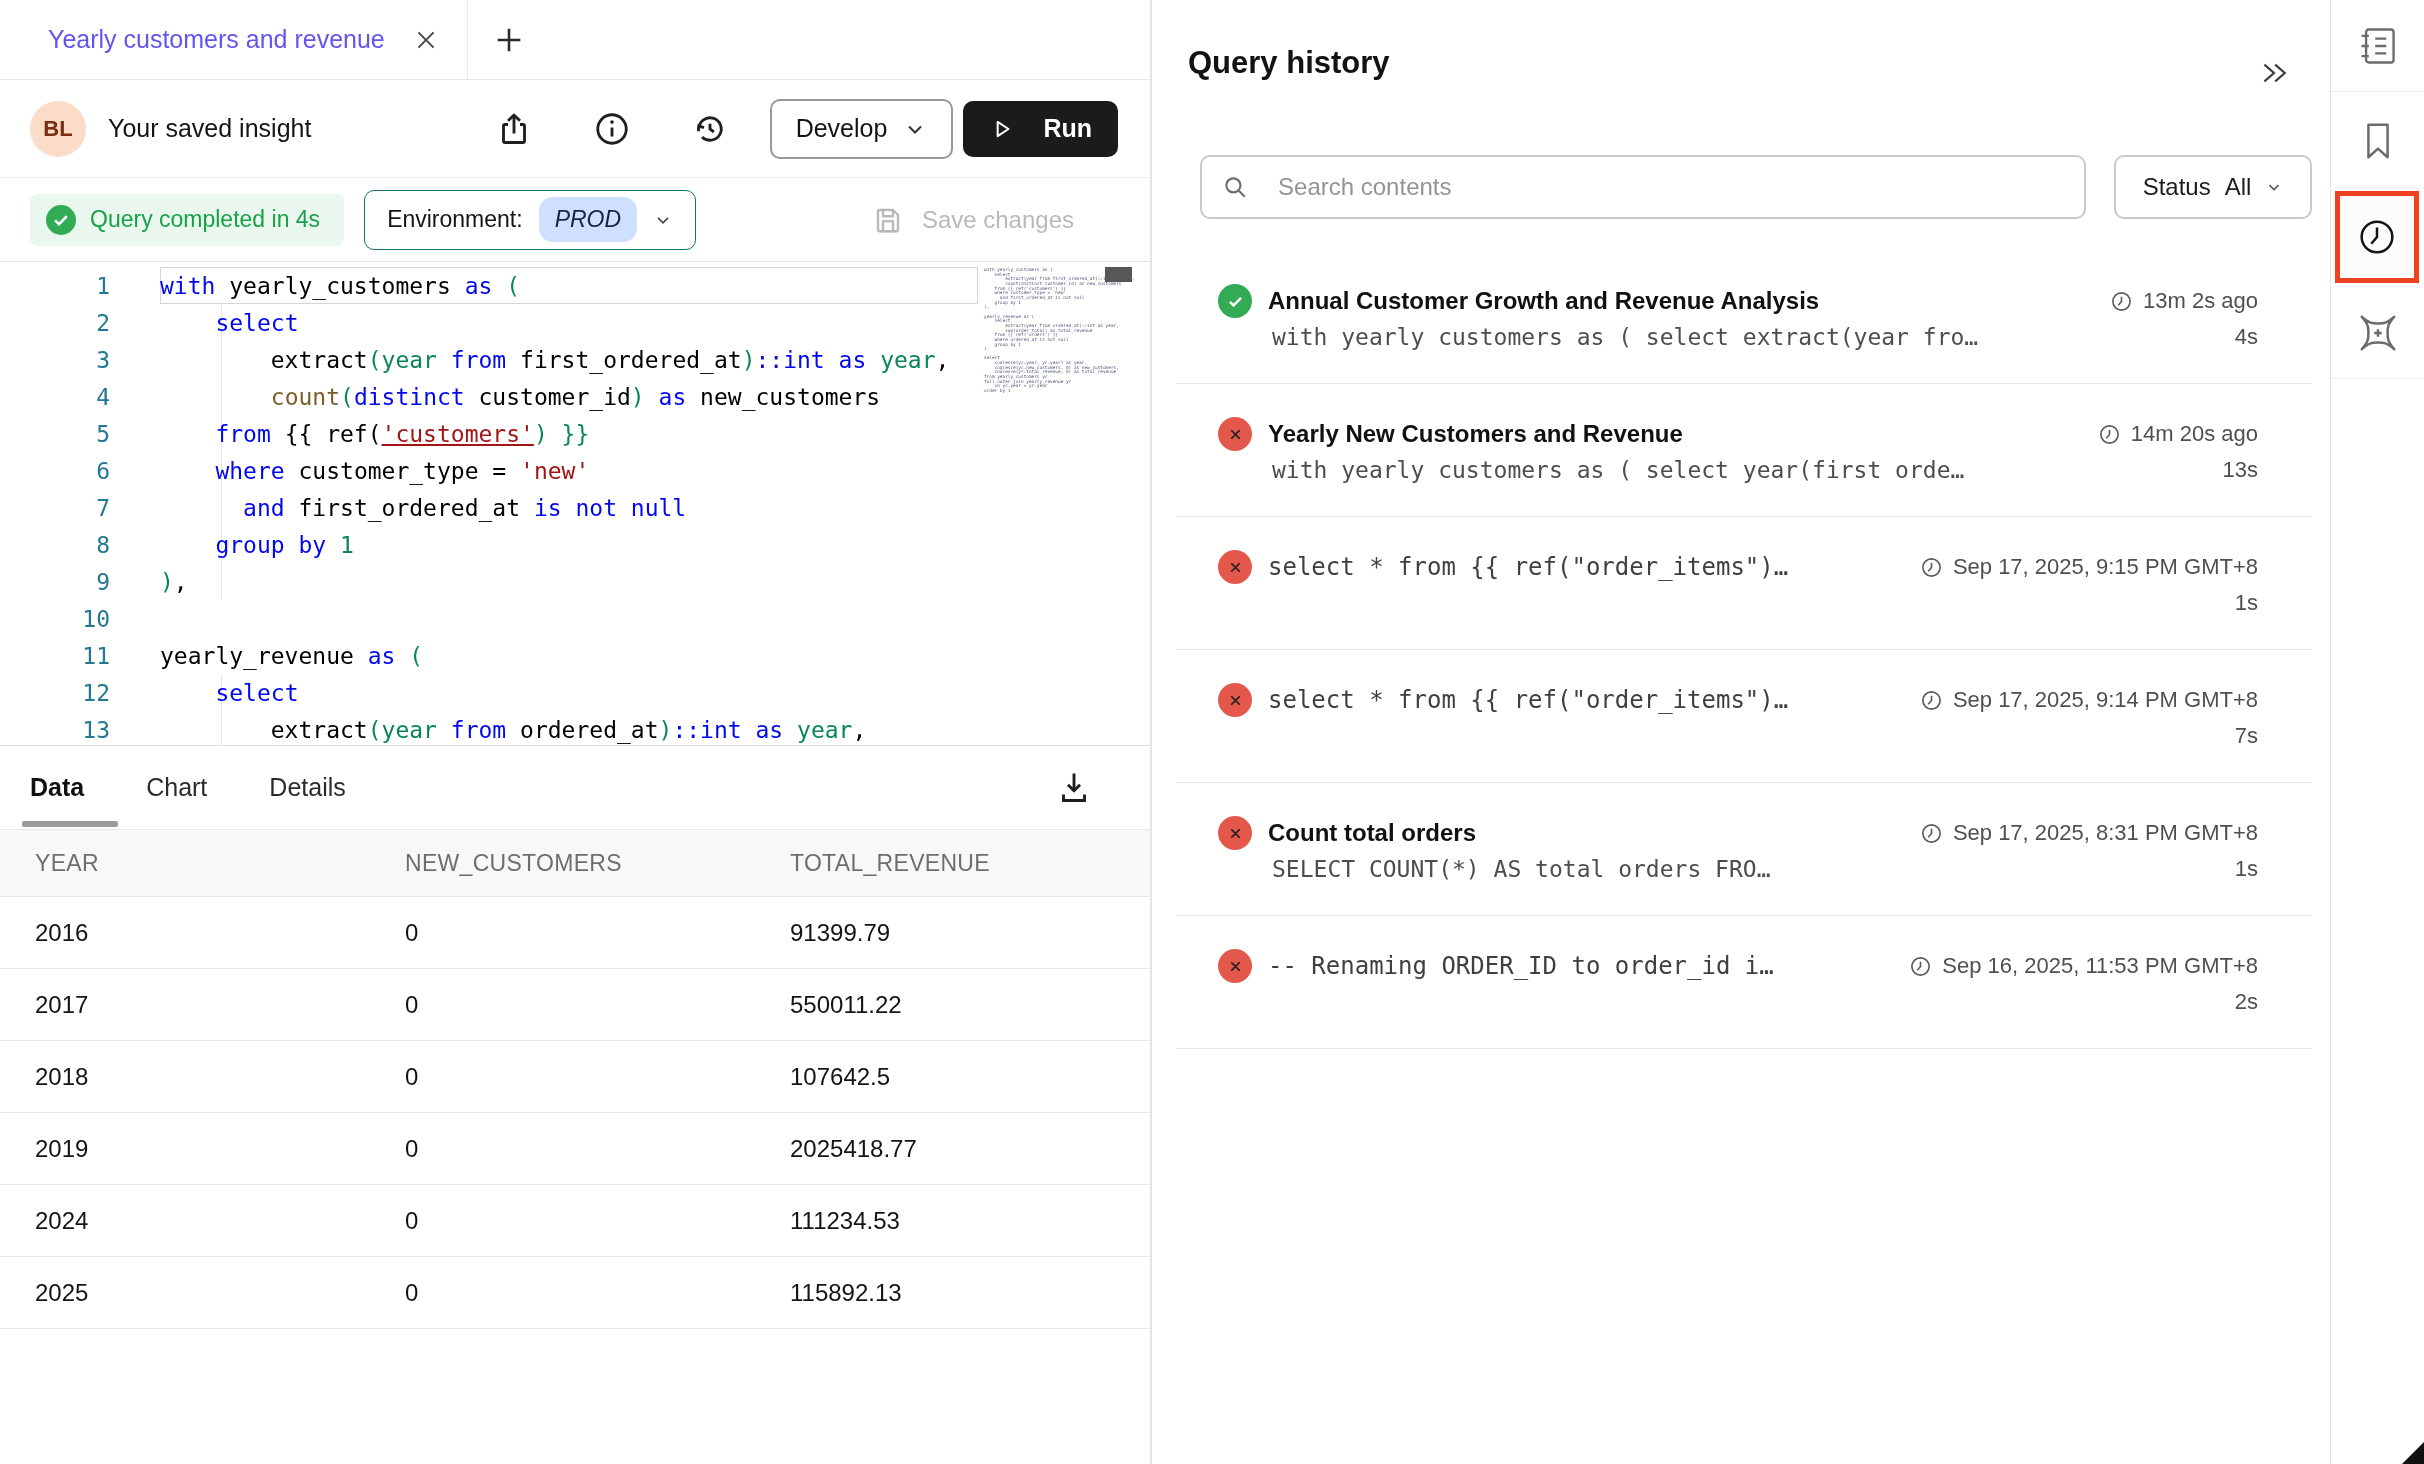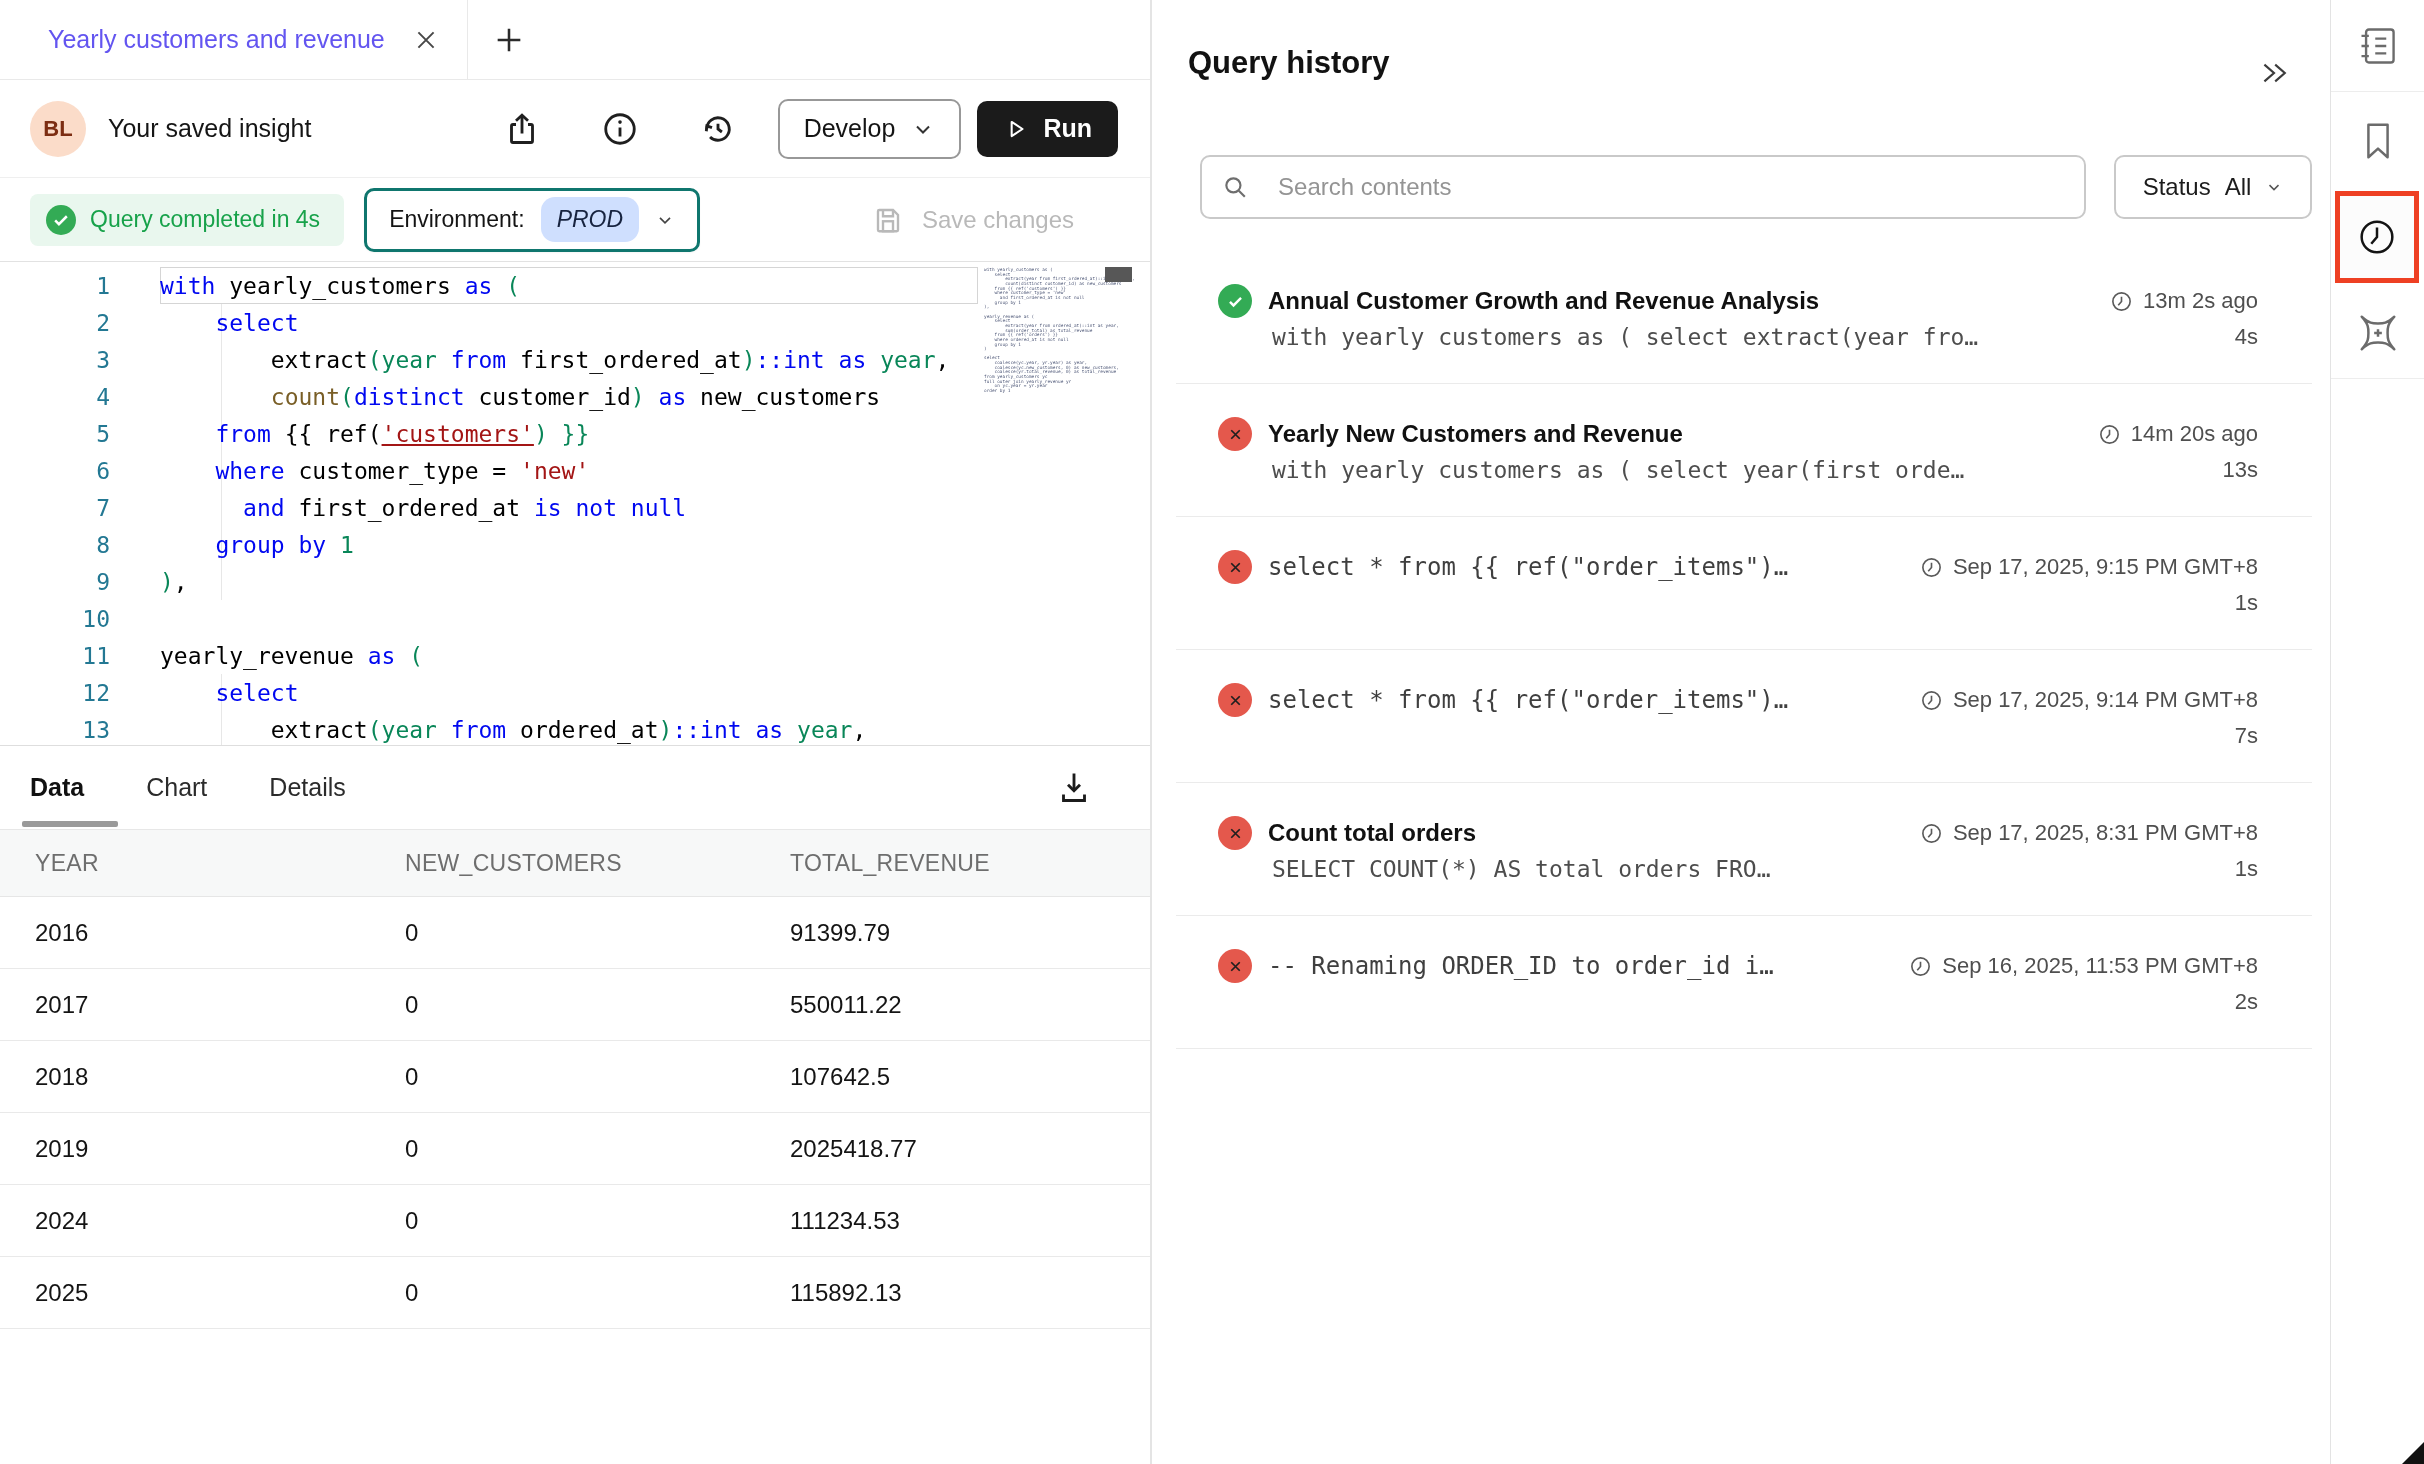--- a/index.html
+++ b/index.html
@@ -21,30 +21,30 @@
 
   .doc-header{position:absolute;left:0;top:80px;width:1150px;height:98px;display:flex;align-items:center;
               padding:0 32px 0 30px;box-sizing:border-box;border-bottom:1px solid #efefef;}
   .avatar{width:56px;height:56px;border-radius:50%;background:#fbdcc9;color:#7c2d12;font-weight:700;
           font-size:22px;display:flex;align-items:center;justify-content:center;flex:0 0 auto;}
   .saved-label{margin-left:22px;font-size:25px;color:#151515;}
   .hdr-icons{margin-left:auto;display:flex;align-items:center;gap:62px;margin-right:42px;}
   .icon-btn{width:36px;height:36px;color:#1f1f1f;cursor:pointer;}
   .develop-btn{height:56px;padding:0 24px;border:2px solid #989898;border-radius:10px;background:#fff;
                display:flex;align-items:center;gap:16px;font-size:25px;color:#141414;cursor:pointer;}
-  .run-btn{margin-left:16px;height:56px;padding:0 26px;border-radius:10px;background:#1b1b1b;color:#fff;
-           display:flex;align-items:center;gap:14px;font-size:25px;font-weight:600;cursor:pointer;}
+  .run-btn{margin-left:10px;height:56px;padding:0 26px;border-radius:10px;background:#1b1b1b;color:#fff;
+           display:flex;align-items:center;gap:28px;font-size:25px;font-weight:600;cursor:pointer;}
 
   .status-row{position:absolute;left:0;top:178px;width:1150px;height:84px;display:flex;align-items:center;
               padding:0 30px;box-sizing:border-box;border-bottom:1px solid #e2e2e2;}
   .q-status{display:flex;align-items:center;gap:14px;height:52px;padding:0 24px 0 16px;border-radius:8px;
             background:var(--success-bg);color:var(--success-text);font-size:23px;font-weight:500;}
   .ck-circle{width:30px;height:30px;border-radius:50%;background:var(--success-icon);display:flex;
              align-items:center;justify-content:center;color:#fff;}
-  .env-btn{margin-left:20px;height:58px;padding:0 22px;background:#fff;border:3px solid #0f766e;border-radius:10px;
+  .env-btn{margin-left:20px;height:58px;padding:0 22px;background:#fff;border:1px solid #0f766e;border-radius:10px;
            box-shadow:0 1px 2px rgba(0,0,0,.04);display:flex;align-items:center;gap:16px;font-size:23px;
            color:#141414;cursor:pointer;}
   .env-pill{background:var(--env-pill-bg);border-radius:14px;padding:9px 16px;font-weight:500;color:#17233f;font-style:italic;}
   .save-group{margin-left:auto;margin-right:46px;display:flex;align-items:center;gap:19px;color:#b9b9b9;
               font-size:24px;cursor:pointer;}
 
   
   .editor{position:absolute;left:0;top:262px;width:1150px;height:483px;border-bottom:1px solid #dedede;
           overflow:hidden;background:#fff;cursor:text;}
   .code-lines{position:absolute;left:0;top:5px;width:1150px;}

